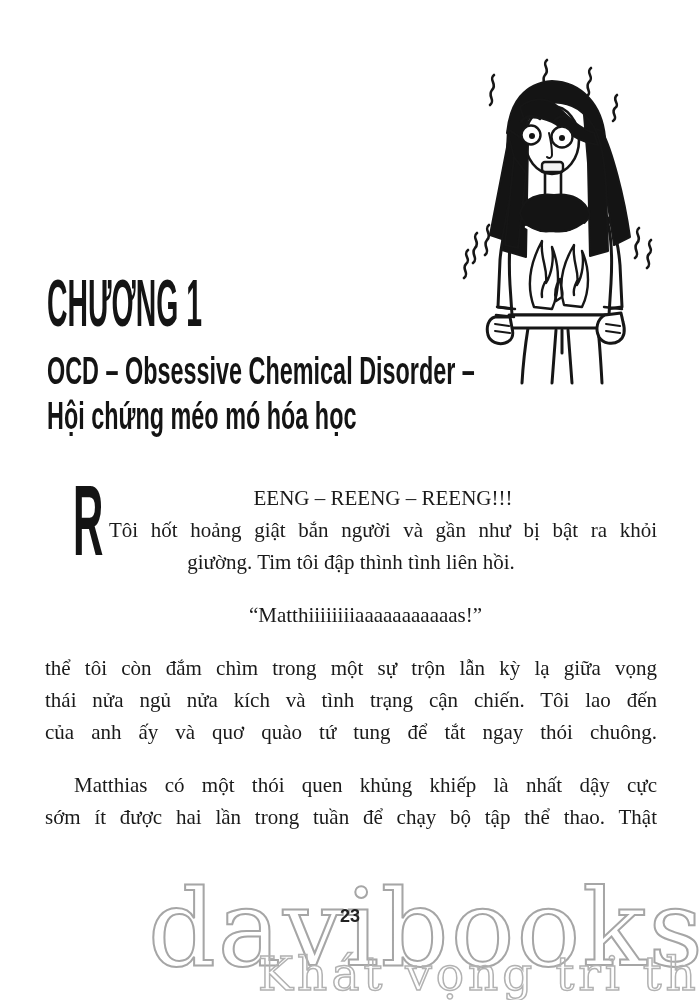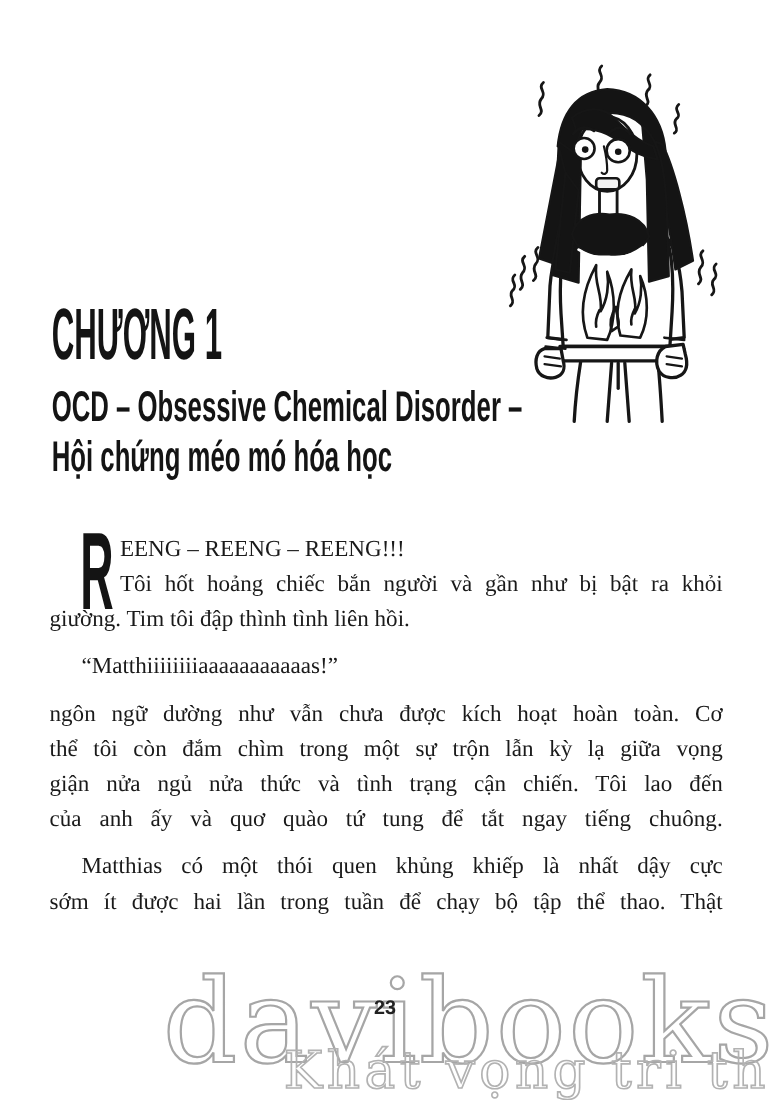--- a/index.html
+++ b/index.html
@@ -24,22 +24,22 @@
   .kicker   { position:absolute; left:47px;  top:270px; font-size:66px; transform:scaleX(0.43); }
   .title-l1 { position:absolute; left:47px;  top:351px; font-size:39px; transform:scaleX(0.60); }
   .title-l2 { position:absolute; left:47px;  top:396px; font-size:39px; transform:scaleX(0.60); }
 
   
   .body-text {
     position:absolute; left:45px; top:482px; width:612px;
     font-size:21px; line-height:32px; z-index:2;
   }
   .para { margin:0; }
-  .para + .para { margin-top:11px; }
-  .line { display:block; }
+  .para + .para { margin-top:21px; }
+  .line { display:block;text-align:center; }
   .line.j { text-align:justify; text-align-last:justify; }
   .line.ind { text-indent:29px; }
   .dropcap {
     float:left;
     width:32px; height:64px;
     margin-left:28px; margin-right:4px;
     font-family:"Liberation Sans", sans-serif;
     font-weight:700; font-size:100px; line-height:76px;
     transform:scaleX(0.42); transform-origin:left top;
     color:#141414;
@@ -150,31 +150,30 @@
       <path d="M143,270 C135,274 133,284 137,292 C141,299 151,300 157,296 C163,292 163,284 161,277 L159,268 Z" fill="#ffffff"></path>
       <path d="M144,279 L158,281 M144,286 L158,288" stroke-width="2"></path>
     </g>
   </svg>
 </div>
 
 <div class="body-text">
   <p class="para">
     <span class="dropcap">R</span>
     <span class="line">EENG – REENG – REENG!!!</span>
-    <span class="line j">Tôi hốt hoảng chiếc bắn người và gần như bị bật ra khỏi</span>
+    <span class="line j">Tôi hốt hoảng giật bắn người và gần như bị bật ra khỏi</span>
     <span class="line">giường. Tim tôi đập thình tình liên hồi.</span>
   </p>
   <p class="para">
     <span class="line ind">“Matthiiiiiiiiaaaaaaaaaaas!”</span>
   </p>
   <p class="para">
-    <span class="line j">ngôn ngữ dường như vẫn chưa được kích hoạt hoàn toàn. Cơ</span>
     <span class="line j">thể tôi còn đắm chìm trong một sự trộn lẫn kỳ lạ giữa vọng</span>
-    <span class="line j">giận nửa ngủ nửa thức và tình trạng cận chiến. Tôi lao đến</span>
-    <span class="line j">của anh ấy và quơ quào tứ tung để tắt ngay tiếng chuông.</span>
+    <span class="line j">thái nửa ngủ nửa kích và tình trạng cận chiến. Tôi lao đến</span>
+    <span class="line j">của anh ấy và quơ quào tứ tung để tắt ngay thói chuông.</span>
   </p>
   <p class="para">
     <span class="line j ind">Matthias có một thói quen khủng khiếp là nhất dậy cực</span>
     <span class="line j">sớm ít được hai lần trong tuần để chạy bộ tập thể thao. Thật</span>
   </p>
 </div>
 
 <div class="wm wm-brand">davibooks</div>
 <div class="wm wm-slogan">Khát vọng tri thức</div>
 

